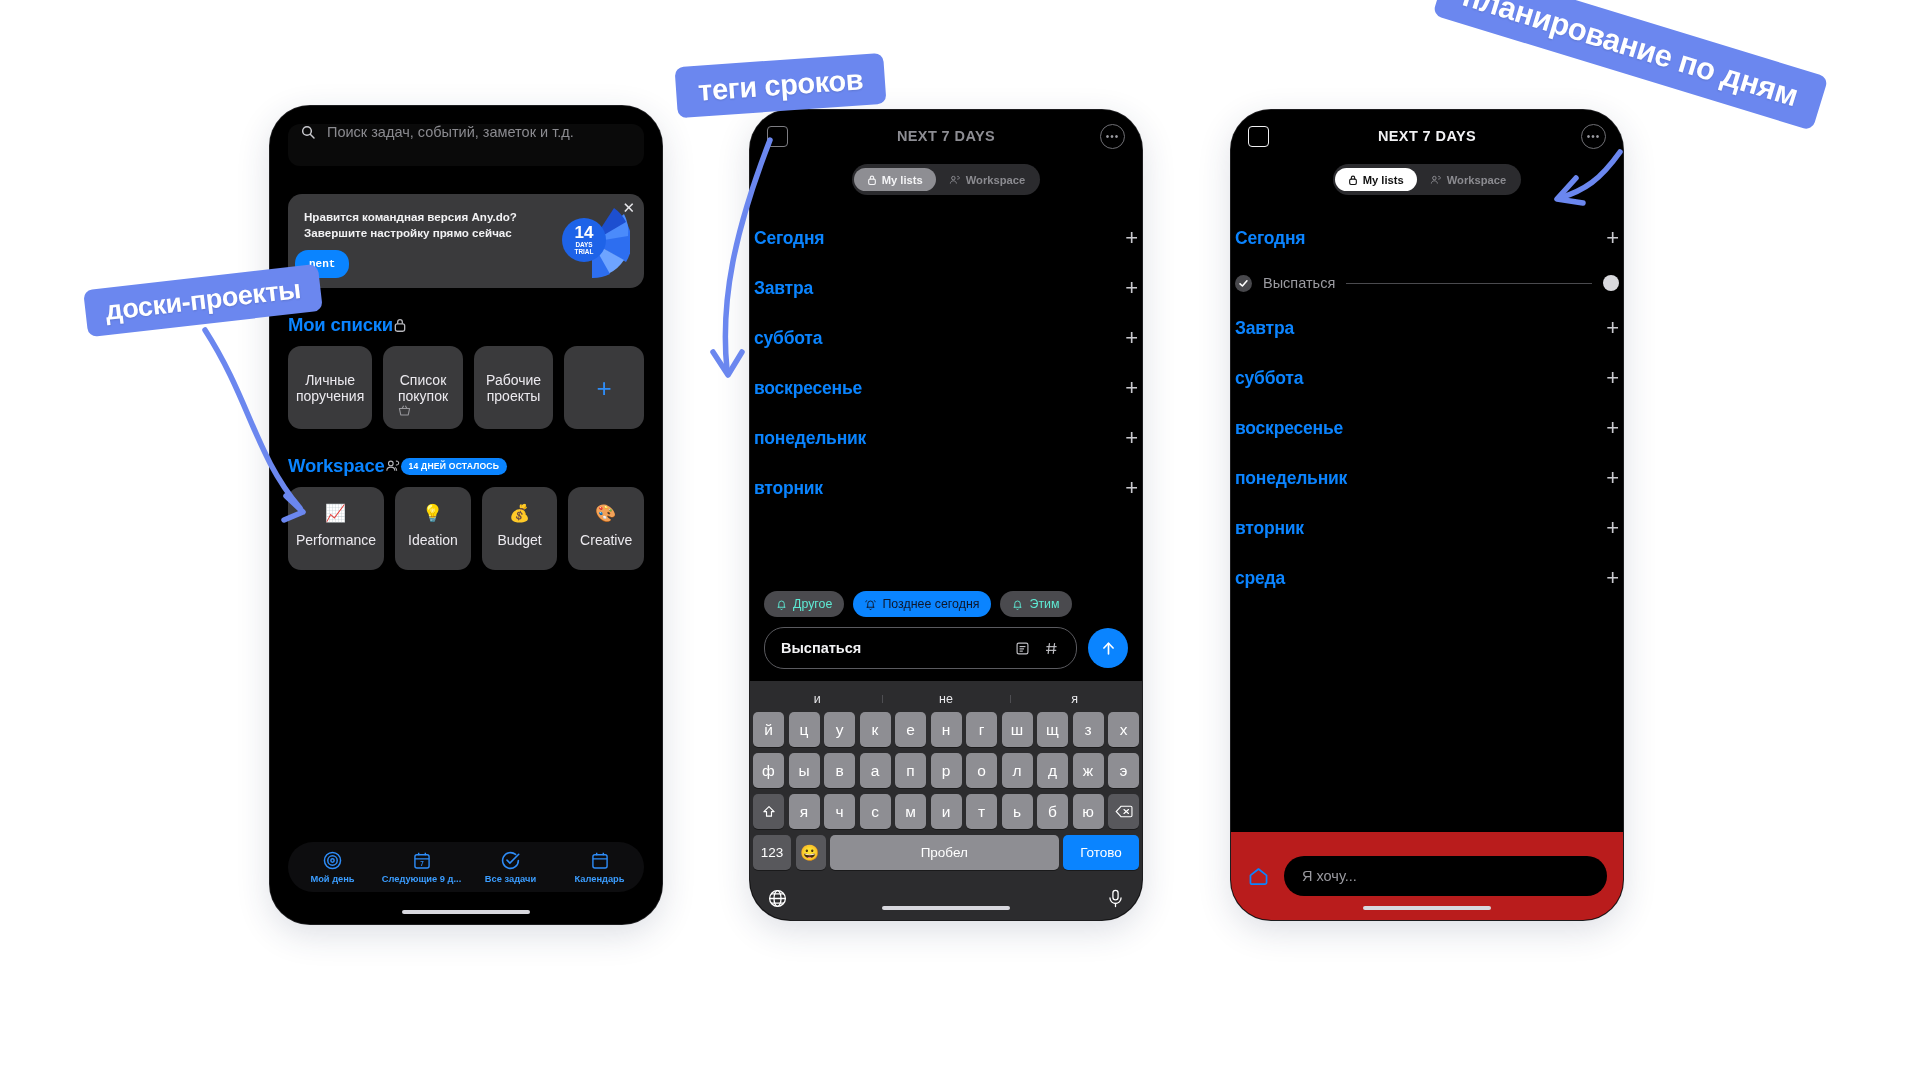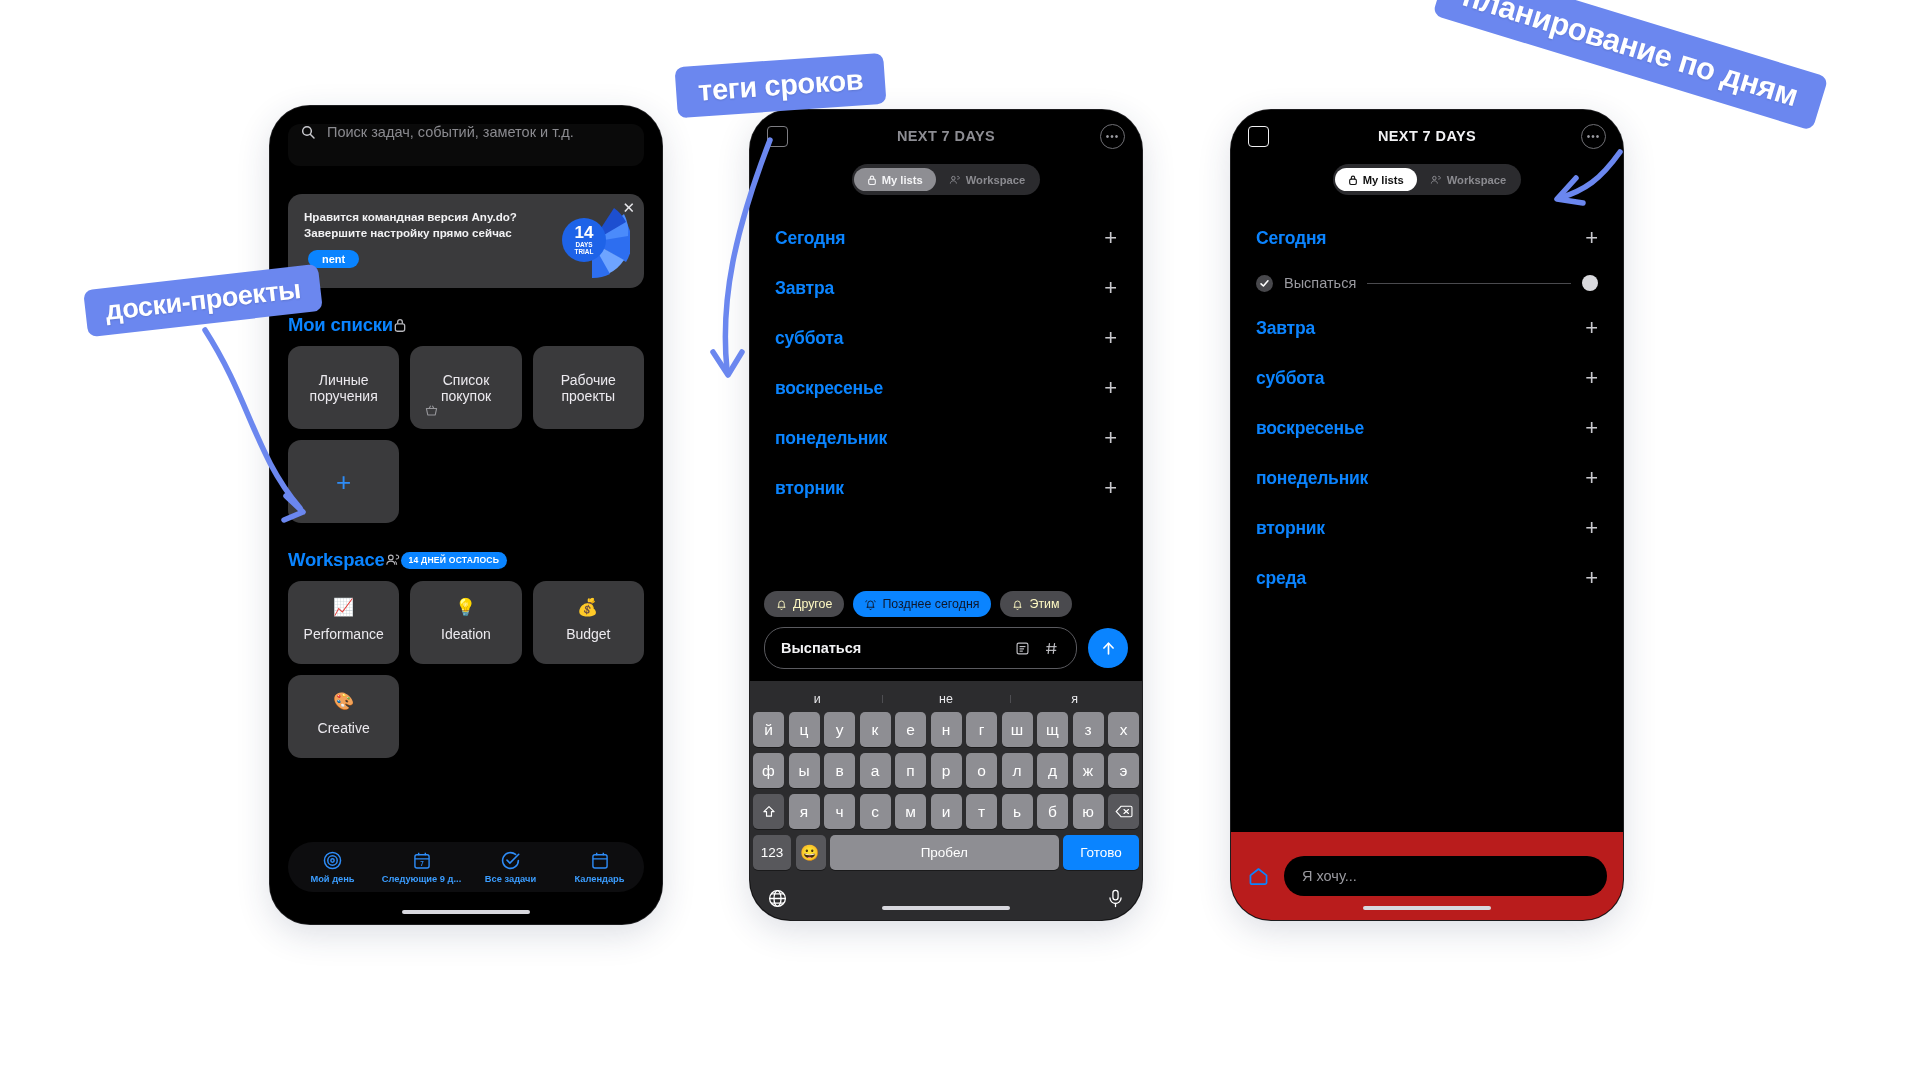--- a/index.html
+++ b/index.html
@@ -34,38 +34,38 @@
   }
   .p1-search .ph{color:#8b8b90;font-size:14.5px;white-space:nowrap;}
   .svg-ic{display:block;}
 
   .promo{
     position:relative;margin:28px 18px 0 18px;background:#3a3a3c;
     border-radius:14px;height:94px;overflow:hidden;
   }
   .promo-txt{position:absolute;left:16px;top:15px;color:#f2f2f4;font-size:11.6px;font-weight:700;line-height:16px;}
   .promo-btn{
-    position:absolute;left:20px;top:56px;background:#0a84ff;color:#fff;
-    border-radius:13px;height:18px;padding:0 14px;display:flex;align-items:center;
-    font-size:11px;font-weight:700;
+    position:absolute;left:7px;top:56px;background:#0a84ff;color:#fff;
+    border-radius:13px;height:28px;padding:0 14px;display:flex;align-items:center;
+    font-size:11px;font-weight:700;font-family:Liberation Mono, monospace;
   }
   .promo-badge{
     position:absolute;right:14px;top:10px;width:76px;height:76px;
   }
   .promo-x{position:absolute;right:9px;top:6px;color:#e6e6ea;font-size:15px;line-height:1;cursor:default;}
 
   .sec-head{
     margin:26px 18px 10px 18px;display:flex;align-items:center;
   }
   .sec-title{color:#0a84ff;font-size:18.5px;font-weight:800;letter-spacing:-.2px;}
   .trial-pill{
     background:#0a84ff;color:#fff;border-radius:9px;height:17px;padding:0 8px;
     display:flex;align-items:center;font-size:8.6px;font-weight:800;letter-spacing:.2px;
   }
-  .grid{margin:0 18px;display:grid;grid-template-columns:1fr 1fr 1fr;gap:11px;}
+  .grid{margin:0 18px;display:grid;grid-template-columns:1fr 1fr 1fr 1fr;gap:11px;}
   .tile{
     background:#3a3a3c;border-radius:13px;height:83px;position:relative;
     display:flex;align-items:center;justify-content:center;
   }
   .tile .lbl{color:#eceaef;font-size:14px;text-align:center;padding:0 8px;}
   .tile .emoji{position:absolute;top:16px;left:50%;transform:translateX(-50%);font-size:17px;}
   .tile.with-emoji .lbl{margin-top:22px;}
   .tile .corner{position:absolute;left:14px;bottom:11px;opacity:.75;}
   .tile.add{display:flex;align-items:center;justify-content:center;}
   .tile.add .plus{color:#2e8cf7;font-size:26px;font-weight:300;line-height:1;}
@@ -85,35 +85,35 @@
   .sq.bright{border-color:#f0f0f2;}
   .dots{margin-left:auto;width:23px;height:23px;border-radius:50%;border:1px solid #6e6e73;display:flex;align-items:center;justify-content:center;color:#9a9aa0;font-size:10px;letter-spacing:1px;}
 
   .segwrap{display:flex;justify-content:center;margin-top:2px;flex:none;border-radius:7px;}
   .seg{background:#2b2b2e;border-radius:16px;height:27px;display:flex;align-items:center;padding:2px;}
   .seg .opt{height:23px;border-radius:13px;display:flex;align-items:center;gap:5px;padding:0 13px;font-size:11.2px;font-weight:700;color:#8b8b90;}
   .seg .opt.active{color:#111;}
   #phone2 .seg .opt.active{background:#8e8e93;color:#f4f4f6;}
   #phone3 .seg .opt.active{background:#ffffff;color:#111;}
 
-  .daylist{padding:0 25px;margin-top:18px;flex:1;overflow:hidden;}
+  .daylist{padding:0 4px;margin-top:18px;flex:1;overflow:hidden;}
   .dayrow{display:flex;align-items:center;justify-content:space-between;height:50px;}
   .dayname{color:#0a84ff;font-size:17.5px;font-weight:800;letter-spacing:-.2px;}
   #phone3 .dayname{color:#0b84ff;}
   .dplus{color:#c9c9ce;font-size:22px;font-weight:300;line-height:1;}
 
   .taskrow{display:flex;align-items:center;gap:11px;height:40px;}
   .chk{width:17px;height:17px;border-radius:50%;background:#48484c;display:flex;align-items:center;justify-content:center;}
   .tasktxt{color:#9a9aa0;font-size:14.5px;}
   .taskline{flex:1;height:1px;background:#4a4a4e;}
   .taskdot{width:16px;height:16px;border-radius:50%;background:#d9d9dd;}
 
   
   .tagrow{display:flex;gap:9px;padding:0 14px;align-items:center;flex:none;}
-  .tag{height:26px;border-radius:13px;display:flex;align-items:center;gap:6px;padding:0 12px;font-size:12.4px;background:#4a4a4e;color:#fef9c3;white-space:nowrap;}
+  .tag{height:26px;border-radius:13px;display:flex;align-items:center;gap:6px;padding:0 12px;font-size:12.4px;background:#4a4a4e;color:#5eead4;white-space:nowrap;}
   .tag.sel{background:#0a84ff;color:#0f172a;}
   .composer{display:flex;align-items:center;gap:11px;padding:10px 14px 12px 14px;flex:none;}
   .inputpill{
     flex:1;height:40px;border-radius:20px;border:1.3px solid #5a5a5f;background:#000;
     display:flex;align-items:center;padding:0 16px;gap:12px;
   }
   .inputpill .val{color:#f3f3f5;font-size:14.5px;font-weight:700;flex:1;}
   .sendbtn{width:40px;height:40px;border-radius:50%;background:#0a84ff;display:flex;align-items:center;justify-content:center;}
 
   

